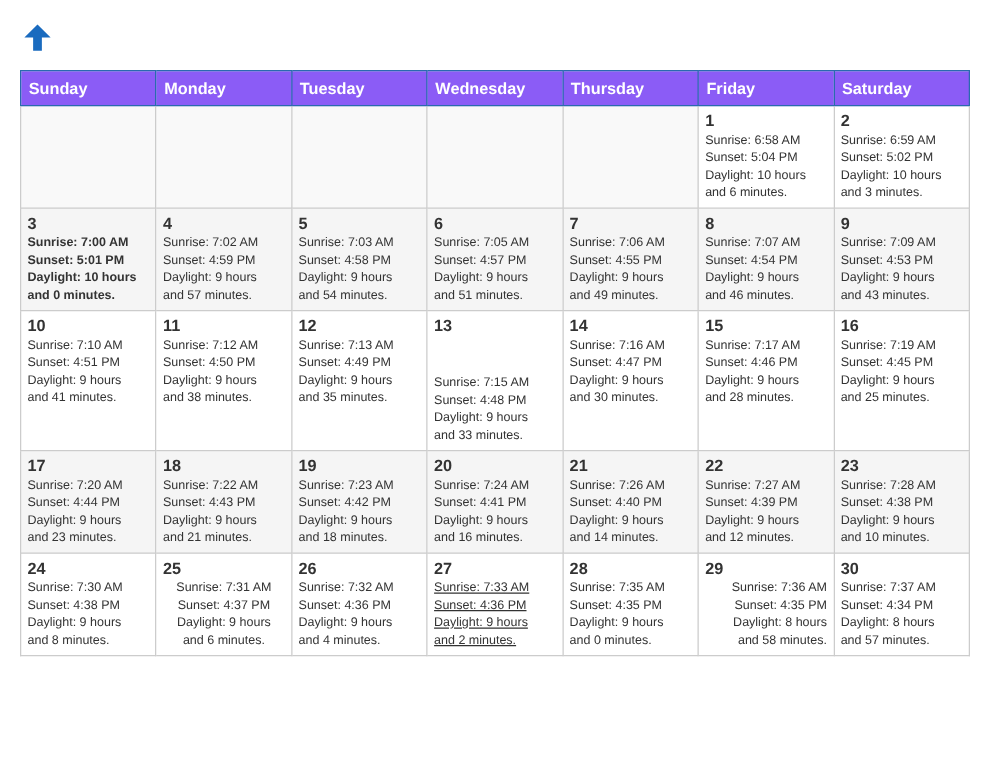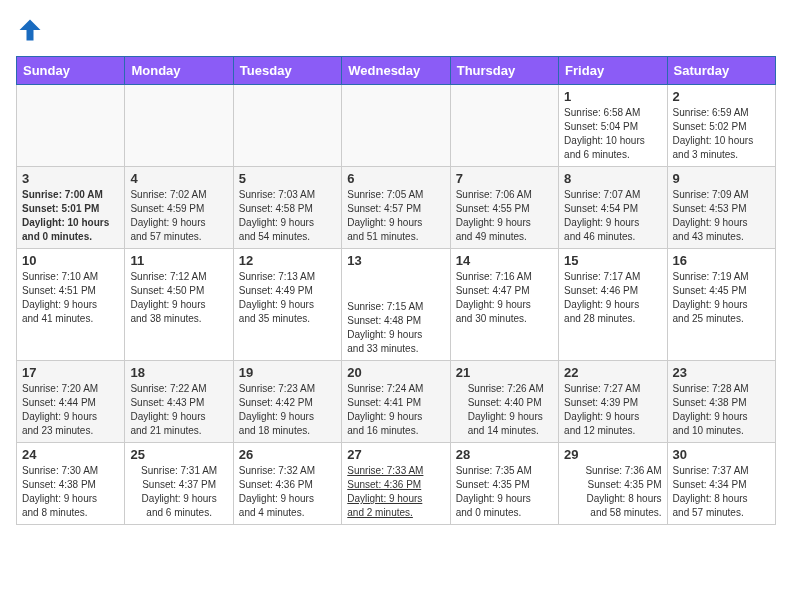--- a/index.html
+++ b/index.html
@@ -265,21 +265,21 @@
         </td>
         <td>
           <span class="day-num">20</span>
           <div class="day-info" style="white-space: pre-line;">Sunrise: 7:24 AM
 Sunset: 4:41 PM
 Daylight: 9 hours
 and 16 minutes.</div>
         </td>
         <td>
           <span class="day-num">21</span>
-          <div class="day-info" style="white-space: pre-line; margin-left: 12px;">Sunrise: 7:26 AM
+          <div class="day-info" style="white-space: pre-line;">Sunrise: 7:26 AM
 Sunset: 4:40 PM
 Daylight: 9 hours
 and 14 minutes.</div>
         </td>
         <td>
           <span class="day-num">22</span>
           <div class="day-info" style="white-space: pre-line;">Sunrise: 7:27 AM
 Sunset: 4:39 PM
 Daylight: 9 hours
 and 12 minutes.</div>

